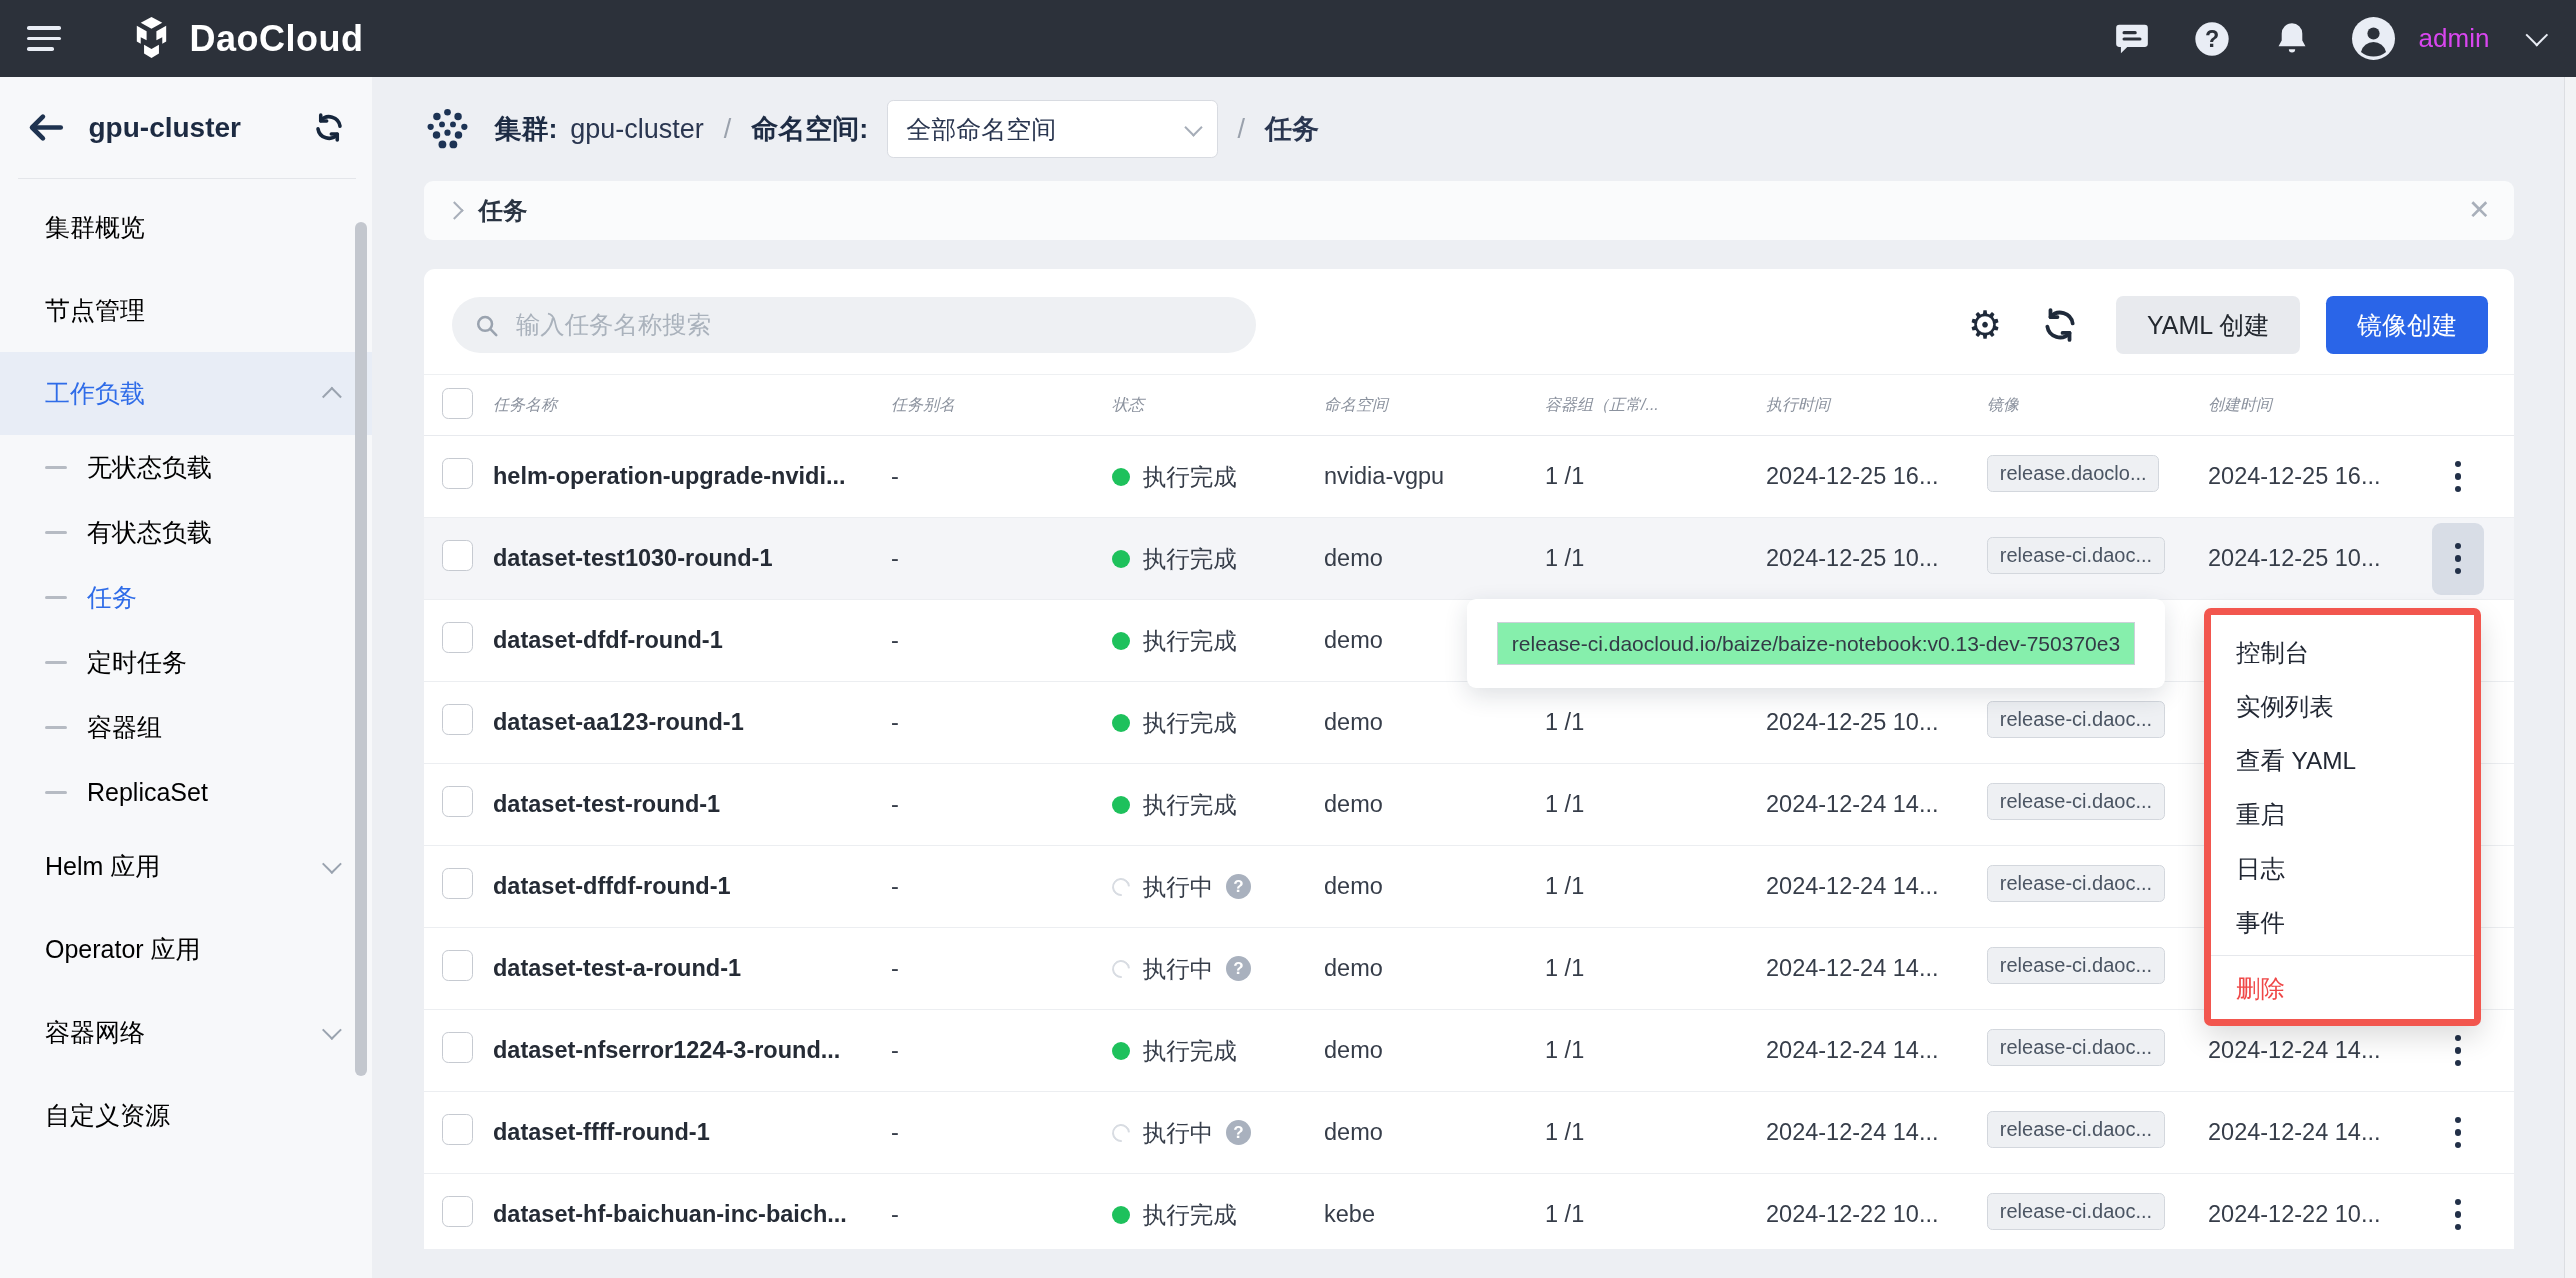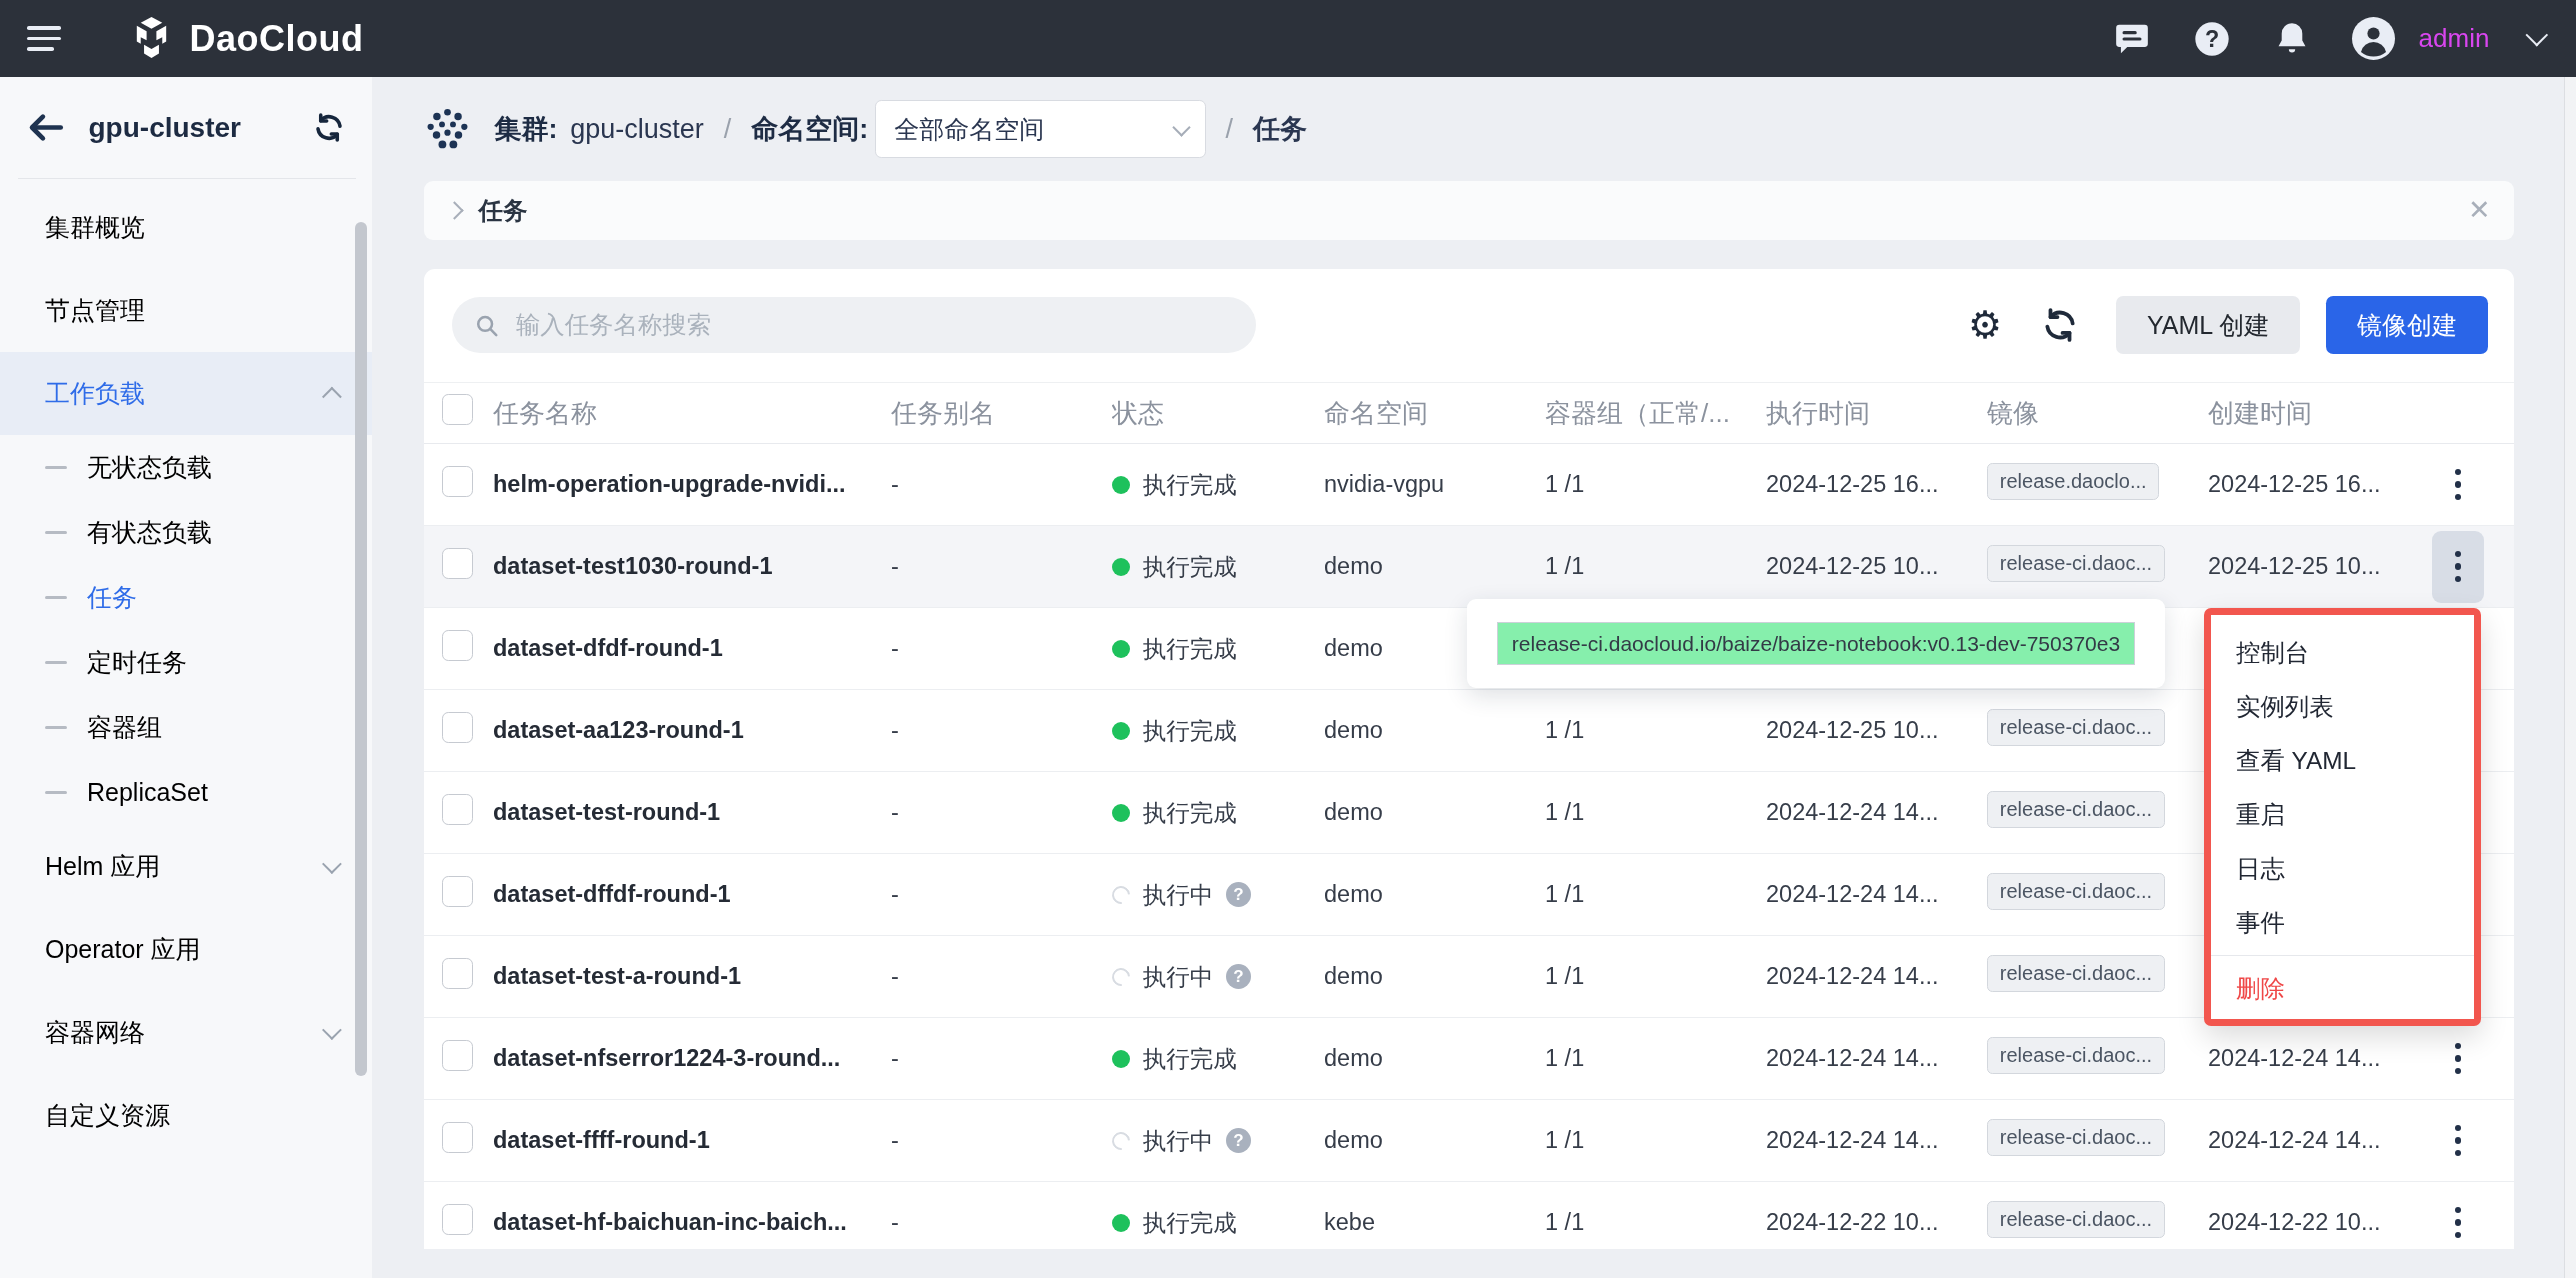--- a/index.html
+++ b/index.html
@@ -39,21 +39,21 @@
 
   
   .main{position:absolute;left:372px;top:77px;right:0;bottom:0;background:#edeff3;}
   .page-scroll{position:absolute;right:0;top:0;bottom:0;width:11px;background:#f2f3f5;border-left:0.9px solid #dcdee2;}
 
   .breadcrumb{height:104px;display:flex;align-items:center;padding-left:52px;font-size:27px;color:#2a3650;}
   .bc-icon{margin-right:23.5px;display:flex;}
   .bc-label{font-weight:bold;color:#1e2c44;}
   .bc-value{margin-left:12.7px;}
   .bc-sep{margin:0 20px;color:#9aa1ac;}
-  .ns-select{display:flex;align-items:center;width:294px;height:56px;background:#fff;border:1.8px solid #d8dbe1;border-radius:6.3px;margin-left:7px;padding:0 16.3px 0 18px;cursor:pointer;}
+  .ns-select{display:flex;align-items:center;width:294px;height:56px;background:#fff;border:1.8px solid #d8dbe1;border-radius:6.3px;margin-left:19px;padding:0 16.3px 0 18px;cursor:pointer;}
   .ns-select .val{font-size:25px;color:#2a3650;}
   .ns-select .chev{width:11px;height:11px;border-right:2.3px solid #a6adb8;border-bottom:2.3px solid #a6adb8;transform:rotate(45deg);margin-left:auto;margin-top:-3.6px;}
   .bc-page{font-weight:600;}
 
   .tabbar{margin:0 62px 0 52px;height:59px;background:#fafbfc;border-radius:9px;display:flex;align-items:center;padding:0 23.5px;box-sizing:border-box;}
   .tabbar .chev-r{width:11px;height:11px;border-right:2.7px solid #a8afba;border-bottom:2.7px solid #a8afba;transform:rotate(-45deg);margin-right:18px;}
   .tabbar .tab-title{font-size:24.4px;font-weight:600;color:#2a3442;}
   .tabbar .close{margin-left:auto;font-size:27px;color:#a8afba;cursor:pointer;line-height:1;}
 
   .card{margin:29px 62px 0 52px;height:980px;background:#fff;border-radius:11px 11px 0 0;overflow:hidden;box-sizing:border-box;}
@@ -62,21 +62,21 @@
   .search input{border:none;outline:none;background:transparent;font-size:24.4px;color:#a21caf;width:100%;margin-left:14.5px;font-family:inherit;}
   .search input::placeholder{color:#aab2bc;}
   .tool-right{margin-left:auto;display:flex;align-items:center;gap:33px;}
   .icon-btn{width:42px;height:42px;display:flex;align-items:center;justify-content:center;cursor:pointer;color:#1f2a3a;}
   .gear-glyph{font-size:38px;line-height:1;color:#1f2a3a;}
   .btn{height:58px;border:none;border-radius:7.2px;font-size:25px;font-family:inherit;cursor:pointer;padding:0 31px;}
   .btn.ghost{background:#e8eaee;color:#23282f;margin-left:1.8px;}
   .btn.primary{background:#2a65e8;color:#fff;margin-left:-7.2px;}
 
   .grid{display:grid;grid-template-columns:69px 398px 221px 212px 221px 221px 221px 221px 194px 1fr;align-items:center;}
-  .thead{height:60px;border-top:0.9px solid #eef0f2;border-bottom:0.9px solid #e8eaee;margin-top:28px;color:#8b929e;font-size:26px;}
+  .thead{height:60px;border-top:0.9px solid #eef0f2;border-bottom:0.9px solid #e8eaee;margin-top:20px;color:#8b929e;font-size:16px;font-style:italic;}
   .hcell{white-space:nowrap;overflow:hidden;text-overflow:ellipsis;padding-right:14.5px;}
   .chk{width:31px;height:31px;border:1.8px solid #c6cad1;border-radius:6.3px;background:#fff;margin-left:18px;cursor:pointer;box-sizing:border-box;}
   .row{height:81px;border-bottom:0.9px solid #eceef1;font-size:23.5px;color:#363d49;}
   .row.hl{background:#f4f5f8;}
   .c-name{font-weight:600;color:#252b35;white-space:nowrap;overflow:hidden;cursor:pointer;}
   .status{display:flex;align-items:center;gap:12.7px;}
   .dot{width:18px;height:18px;border-radius:50%;background:#1ec15c;flex:none;}
   .ring{width:18px;height:18px;border-radius:50%;border:2.7px solid #d8dce2;border-right-color:transparent;transform:rotate(40deg);flex:none;box-sizing:border-box;}
   .qmark{width:25px;height:25px;border-radius:50%;background:#a9b1be;color:#fff;font-size:17px;font-weight:bold;display:flex;align-items:center;justify-content:center;flex:none;}
   .chip{display:inline-block;max-width:185px;background:#eef0f3;border:1.4px solid #d3d7dd;border-radius:5.4px;padding:6.3px 11.8px;font-size:20px;color:#4b5563;white-space:nowrap;overflow:hidden;text-overflow:ellipsis;cursor:pointer;}

